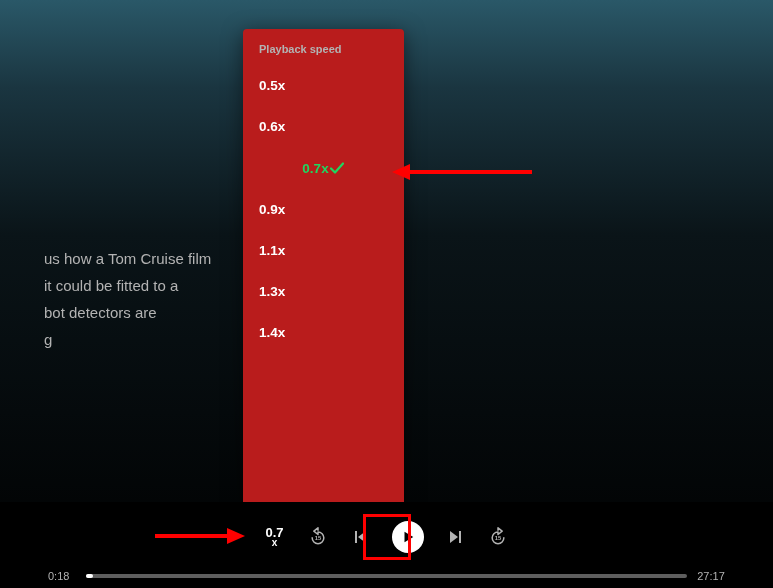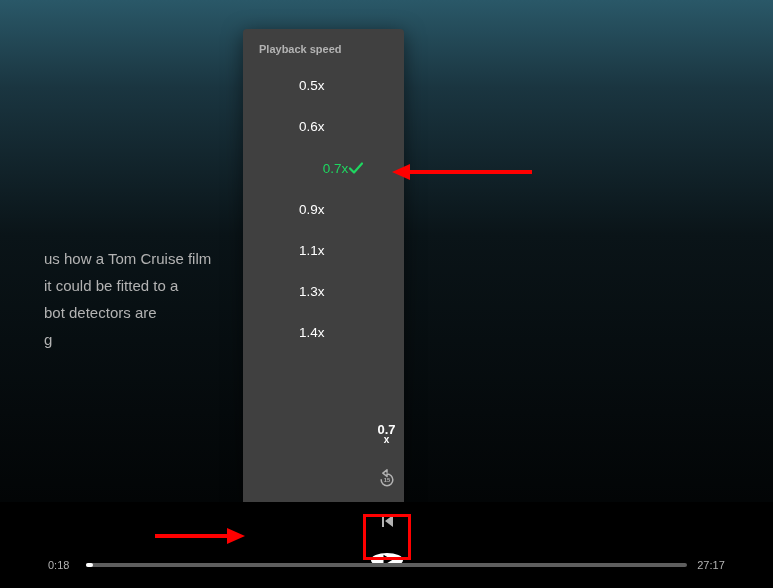--- a/index.html
+++ b/index.html
@@ -23,21 +23,21 @@
     .content-text p {
       white-space: nowrap;
       padding-left: 44px;
     }
     .playback-menu {
       position: absolute;
       left: 243px;
       top: 29px;
       width: 161px;
       height: 481px;
-      background: #404040;
+      background: #b91c1c;
       border-radius: 4px;
       box-shadow: 0 4px 20px rgba(0,0,0,0.5);
       overflow: hidden;
     }
     .menu-header {
       padding: 14px 16px 10px 16px;
       color: #b3b3b3;
       font-size: 11px;
       font-weight: 600;
     }
@@ -52,26 +52,25 @@
       background: transparent;
     }
     .menu-items::-webkit-scrollbar-thumb {
       background: #5a5a5a;
       border-radius: 2px;
     }
     .menu-item {
       padding: 13px 16px;
       color: #ffffff;
       font-size: 13.5px;
-      font-weight: 400;
+      font-weight: 700;
       cursor: pointer;
       display: flex;
       align-items: center;
       justify-content: space-between;
-      margin-left: 40px;
     }
     .menu-item.selected {
       color: #1ed760;
       justify-content: center;
     }
     .checkmark {
       color: #1ed760;
       display: inline-flex;
     }
     .player-bar {
@@ -82,21 +81,20 @@
       height: 86px;
       background: #000000;
     }
     .controls {
       display: flex;
       align-items: center;
       justify-content: center;
       gap: 24px;
       padding-top: 18px;
       height: 52px;
-      flex-direction: column;
     }
     .control-btn {
       color: #b3b3b3;
       display: inline-flex;
       align-items: center;
       justify-content: center;
       cursor: pointer;
     }
     .speed-badge {
       color: #ffffff;
@@ -141,21 +139,21 @@
       position: absolute;
       left: 155px;
       bottom: 40px;
       pointer-events: none;
     }
     .progress-row {
       display: flex;
       align-items: center;
       gap: 10px;
       padding: 0 48px;
-      margin-top: 5px;
+      margin-top: 16px;
     }
     .time-label {
       color: #b3b3b3;
       font-size: 11px;
       min-width: 28px;
     }
     .time-label.right {
       text-align: center;
     }
     .progress-track {

